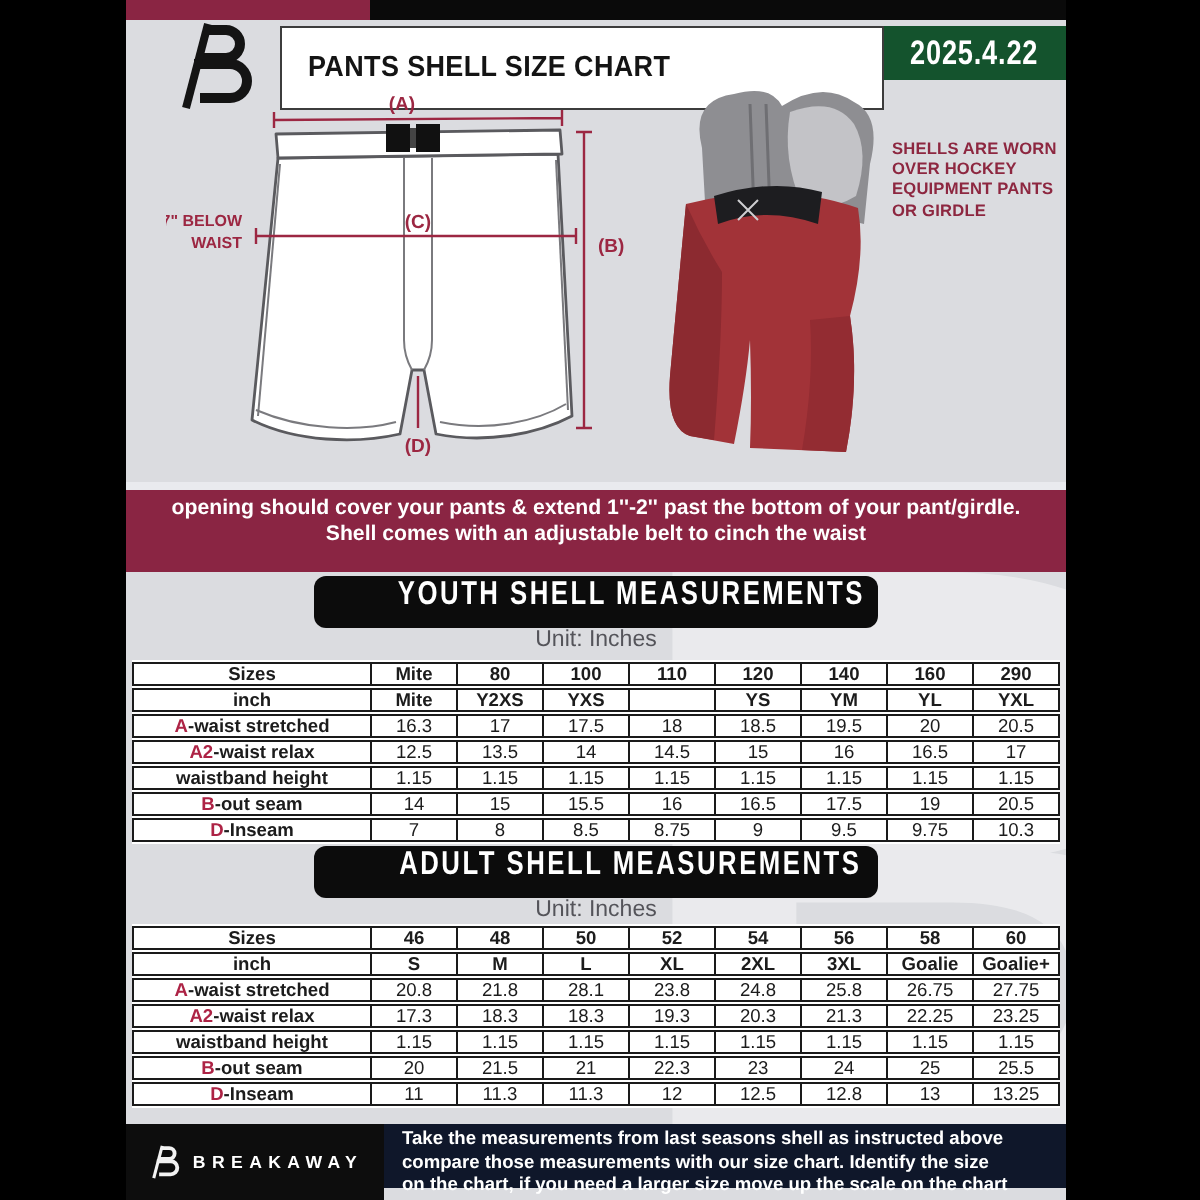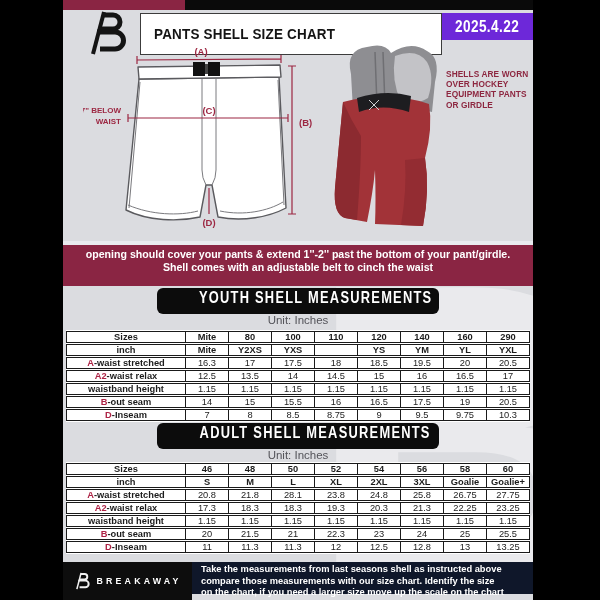--- a/index.html
+++ b/index.html
@@ -11,21 +11,21 @@
   
   .topbar{position:absolute;left:0;top:0;width:470px;height:10px;background:#0a0a0a;}
   .topbar-maroon{position:absolute;left:0;top:0;width:122px;height:10px;background:#8a2543;}
 
   
   .logo-top{position:absolute;left:20px;top:10px;width:44px;height:46px;}
   .titlebox{position:absolute;left:77px;top:13px;width:302px;height:42px;background:#fff;
             border:1.5px solid #3c3c3c;box-sizing:border-box;display:flex;align-items:center;}
   .titlebox span{font-size:14.5px;font-weight:700;color:#141414;letter-spacing:.2px;
             display:inline-block;transform:scaleX(.93);transform-origin:left center;margin-left:13px;white-space:nowrap;}
-  .datebox{position:absolute;left:379px;top:13px;width:91px;height:27px;background:#6d28d9;
+  .datebox{position:absolute;left:379px;top:13px;width:91px;height:27px;background:#14532d;
             display:flex;align-items:center;justify-content:center;}
   .datebox span{color:#fff;font-size:17px;font-weight:700;display:inline-block;
             transform:scaleX(.8);letter-spacing:.5px;white-space:nowrap;}
 
   
   .shorts-svg{position:absolute;left:20px;top:46px;width:240px;height:188px;}
   .photo-svg{position:absolute;left:268px;top:40px;width:122px;height:202px;}
   .photo-caption{position:absolute;left:383px;top:69px;width:84px;color:#8d2740;
             font-size:8.3px;font-weight:700;line-height:10.2px;letter-spacing:.1px;}
   .dim-label{font:700 9.5px "Liberation Sans",sans-serif;fill:#9c2742;}

